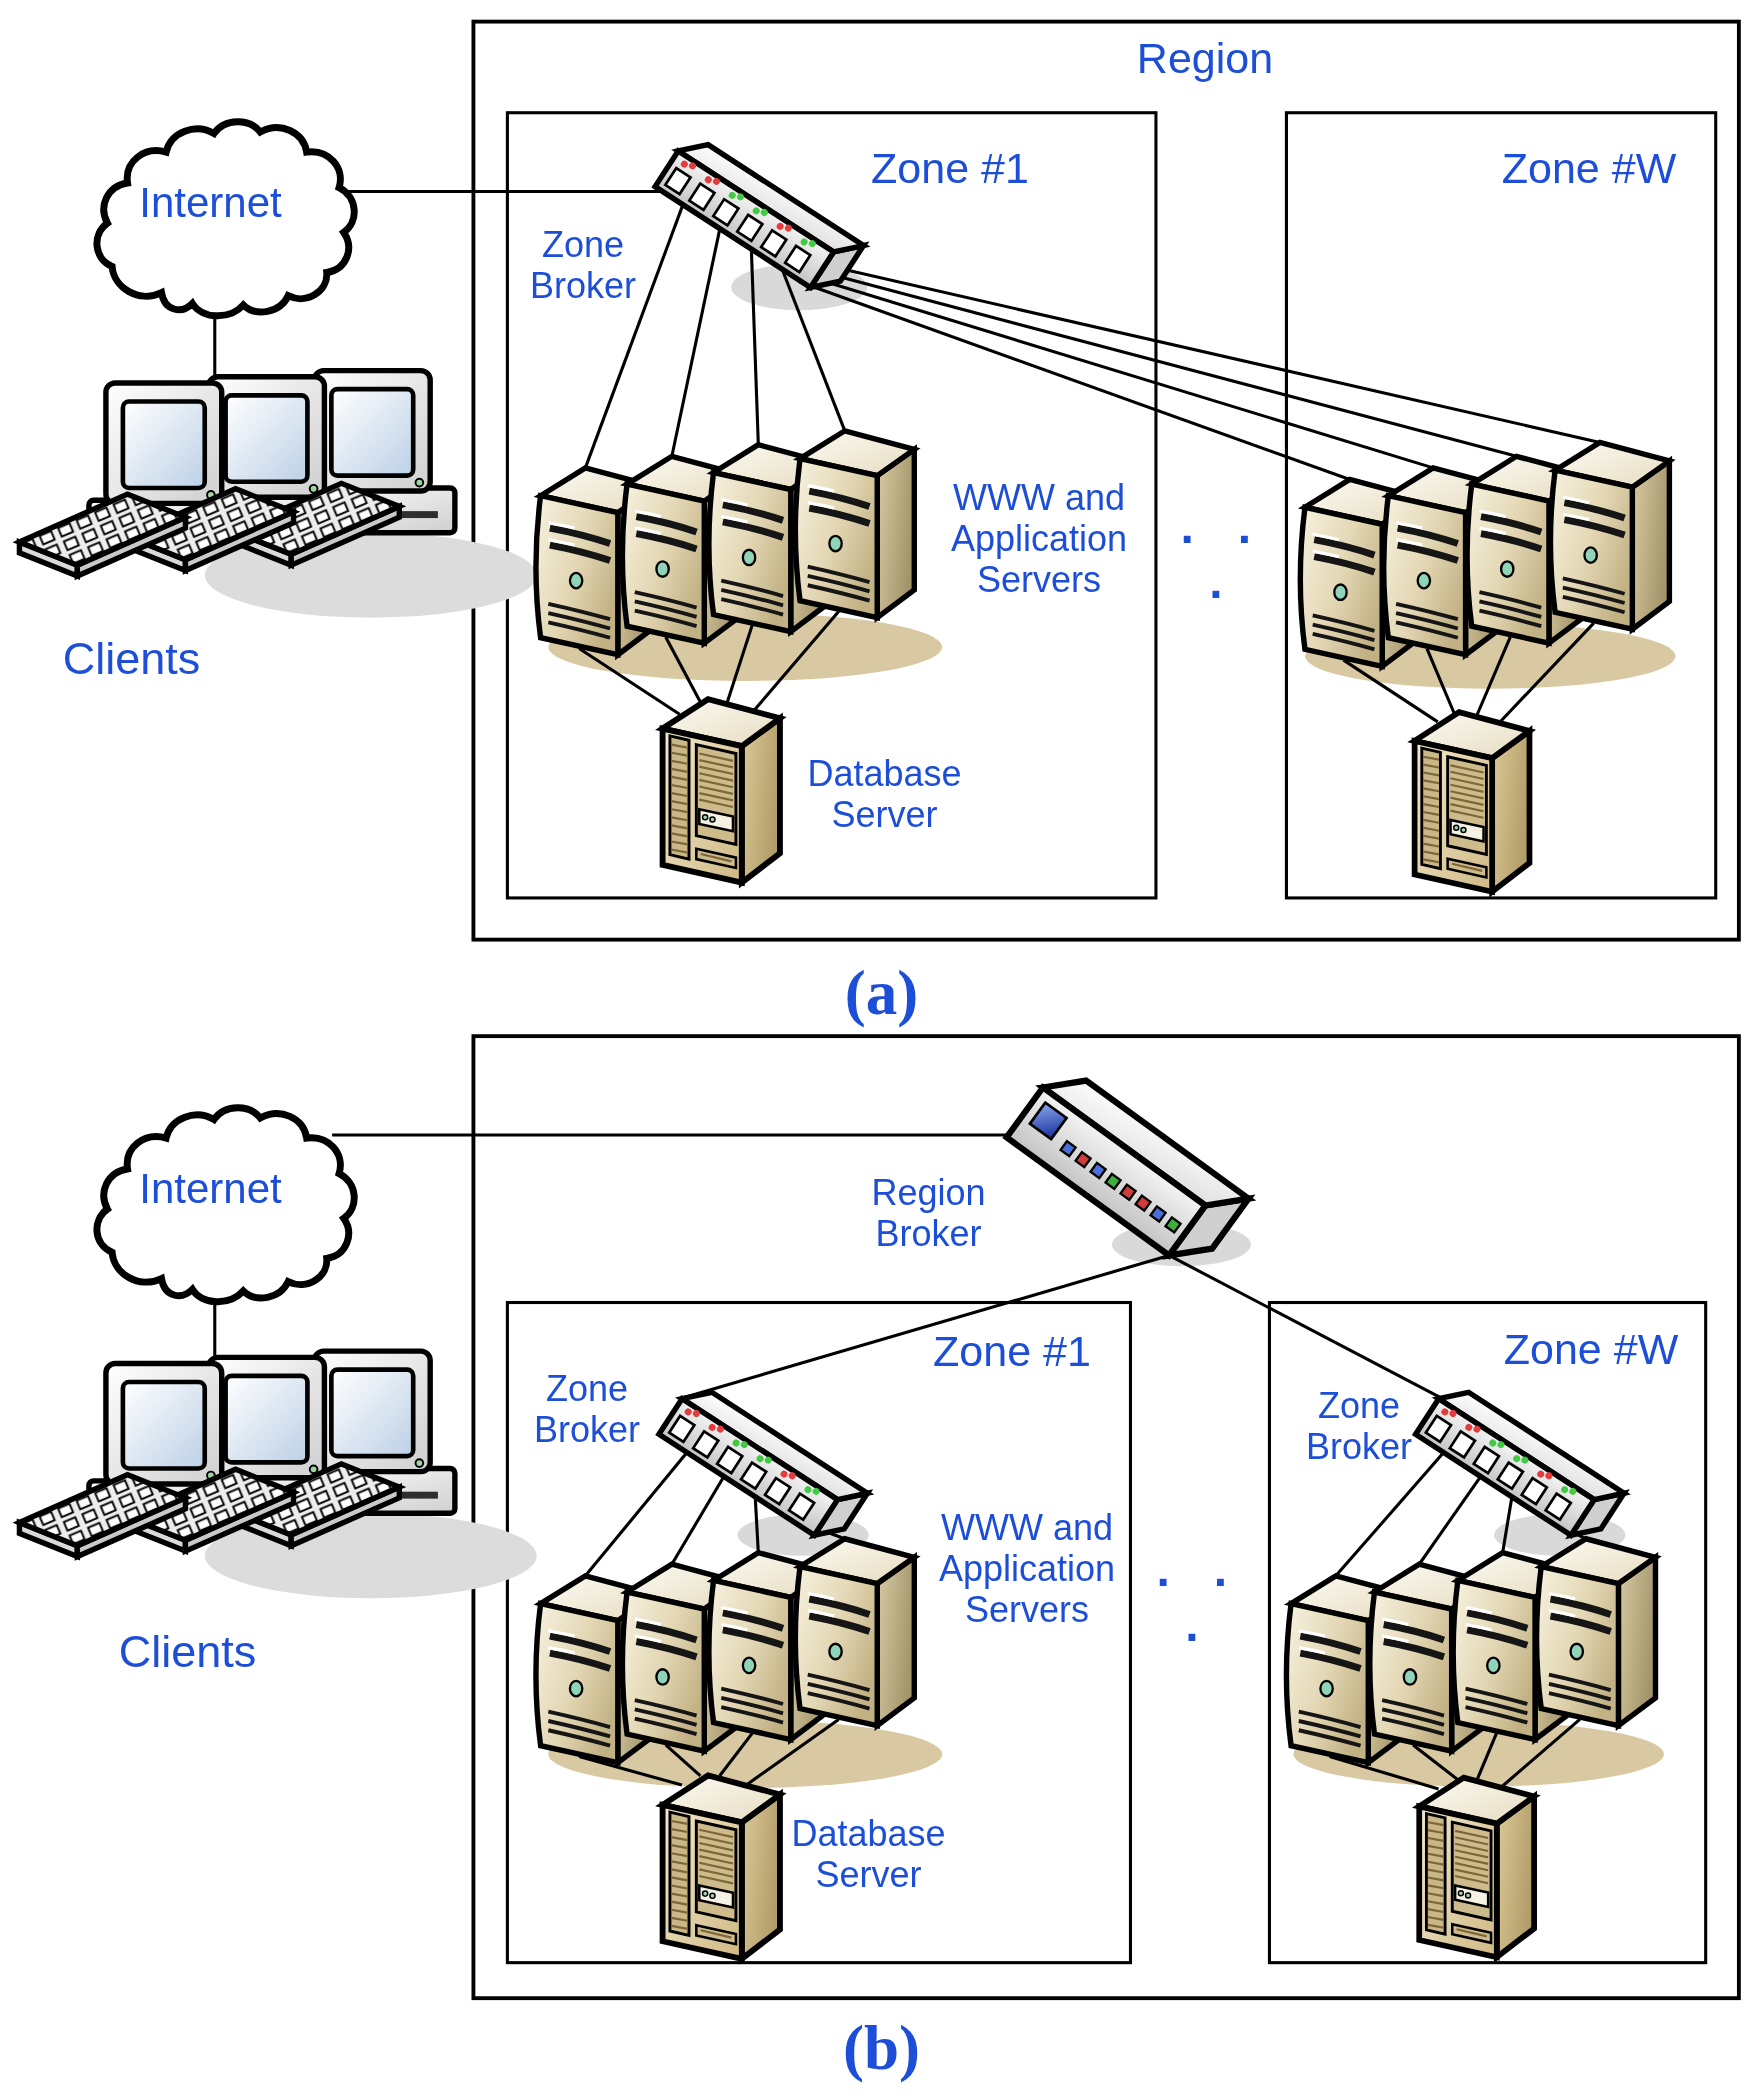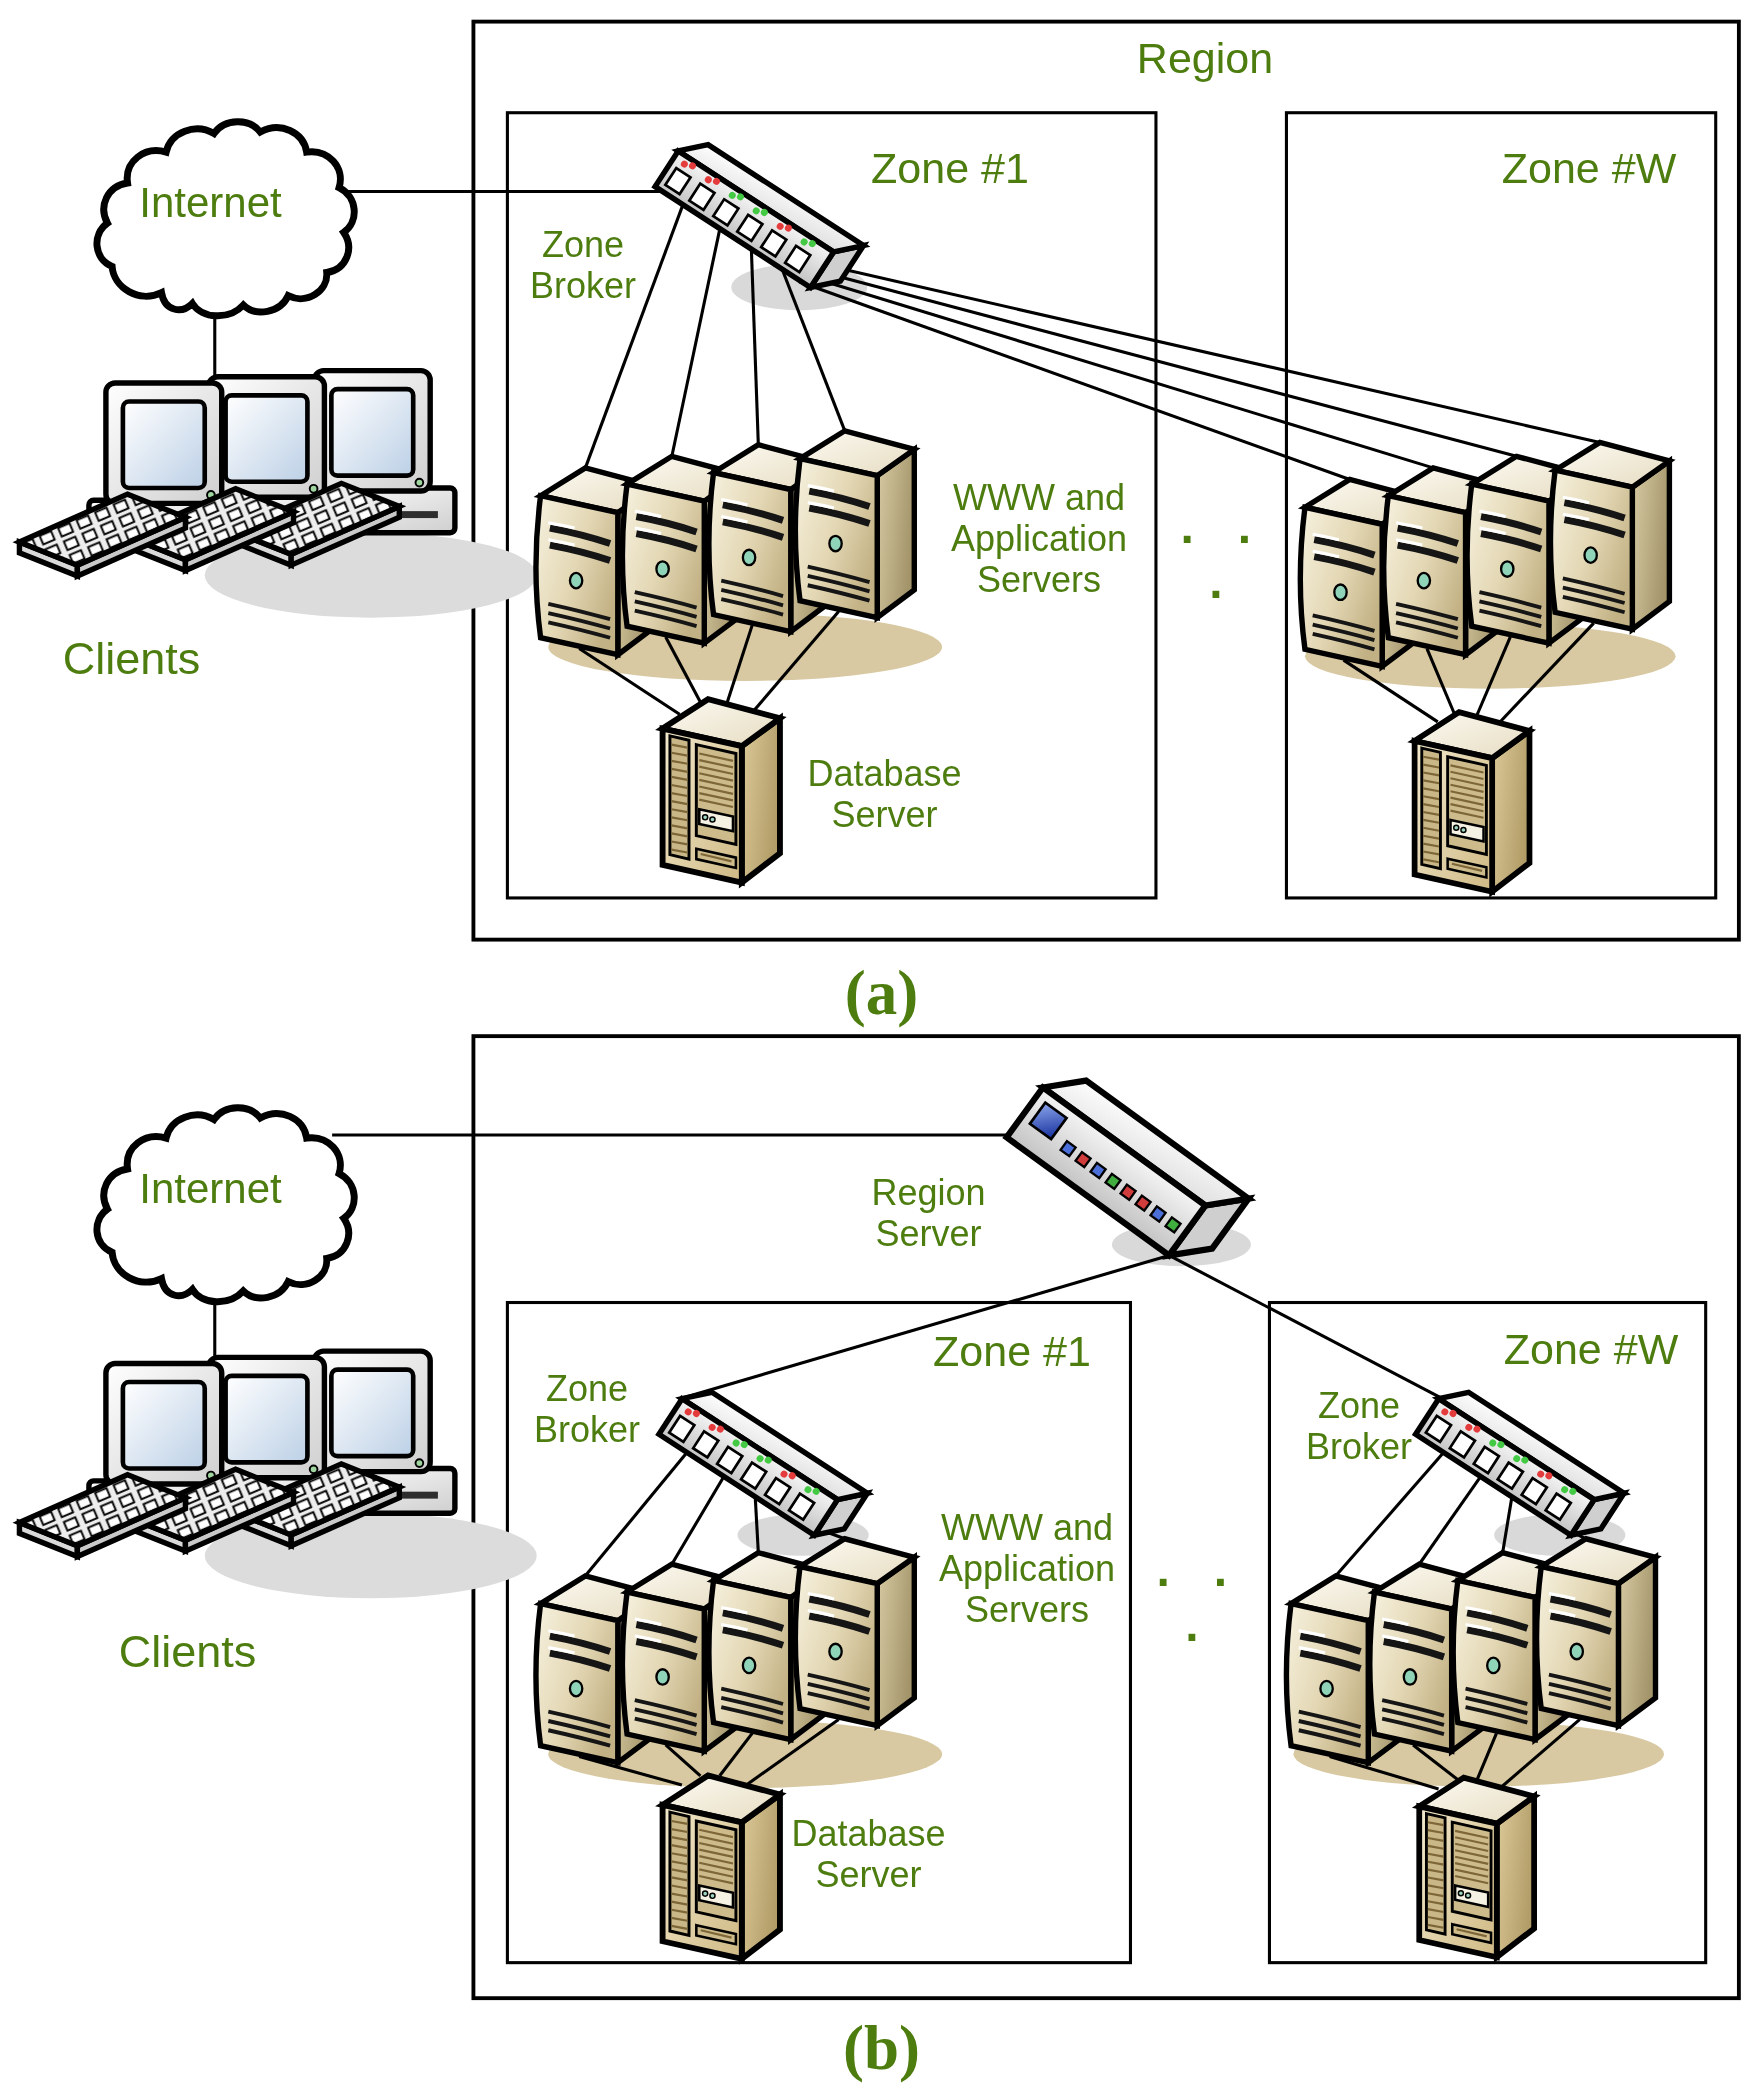--- a/index.html
+++ b/index.html
@@ -1,18 +1,18 @@
 <!DOCTYPE html>
 <html style="font-size:12.4px"><head>
 <meta charset="utf-8">
 <style>
   html,body{margin:0;padding:0;background:#ffffff;}
   #canvas{position:relative;width:1756px;height:2097px;background:#ffffff;overflow:hidden;}
   #diagram-svg{position:absolute;left:0;top:0;}
-  .label{position:absolute;font-family:"Liberation Sans",sans-serif;color:#4d7c0f;text-align:center;line-height:1.14;}
+  .label{position:absolute;font-family:"Liberation Sans",sans-serif;color:#1d4ed8;text-align:center;line-height:1.14;}
   .fs54{font-size:42px;}
   .fs56{font-size:43px;}
   .fs50{font-size:36px;}
   .fs58{font-size:45px;margin-top:32px;}
   .caption{font-family:"Liberation Serif",serif;font-weight:bold;font-size:63px;text-align:center;}
   .dots{font-size:48px;font-weight:bold;letter-spacing:15.4px;text-align:center;}
 </style>
 </head>
 <body>
 
@@ -356,21 +356,21 @@
 <div class="label fs54" style="left:110px;top:179px;width:201px;">Internet</div>
 <div class="label fs58" style="left:31px;top:601px;width:201px;">Clients</div>
 <div class="label fs50" style="left:498px;top:224px;width:170px;">Zone Broker</div>
 <div class="label fs50" style="left:923px;top:477px;width:232px;">WWW and Application Servers</div>
 <div class="label fs50" style="left:788px;top:753px;width:193px;">Database Server</div>
 <div class="label dots" style="left:1158px;top:500px;width:131px;">. . .</div>
 <div class="label caption" style="left:789px;top:958px;width:185px;">(a)</div>
 
 <div class="label fs54" style="left:110px;top:1165px;width:201px;">Internet</div>
 <div class="label fs58" style="left:87px;top:1594px;width:201px;">Clients</div>
-<div class="label fs50" style="left:838px;top:1172px;width:181px;">Region Server</div>
+<div class="label fs50" style="left:838px;top:1172px;width:181px;">Region Broker</div>
 <div class="label fs56" style="left:900px;top:1327px;width:224px;">Zone #1</div>
 <div class="label fs56" style="left:1479px;top:1325px;width:224px;">Zone #W</div>
 <div class="label fs50" style="left:502px;top:1368px;width:170px;">Zone Broker</div>
 <div class="label fs50" style="left:1274px;top:1385px;width:170px;">Zone Broker</div>
 <div class="label fs50" style="left:911px;top:1507px;width:232px;">WWW and Application Servers</div>
 <div class="label fs50" style="left:772px;top:1813px;width:193px;">Database Server</div>
 <div class="label dots" style="left:1134px;top:1543px;width:131px;">. . .</div>
 <div class="label caption" style="left:789px;top:2013px;width:185px;">(b)</div>
 
 </div>

